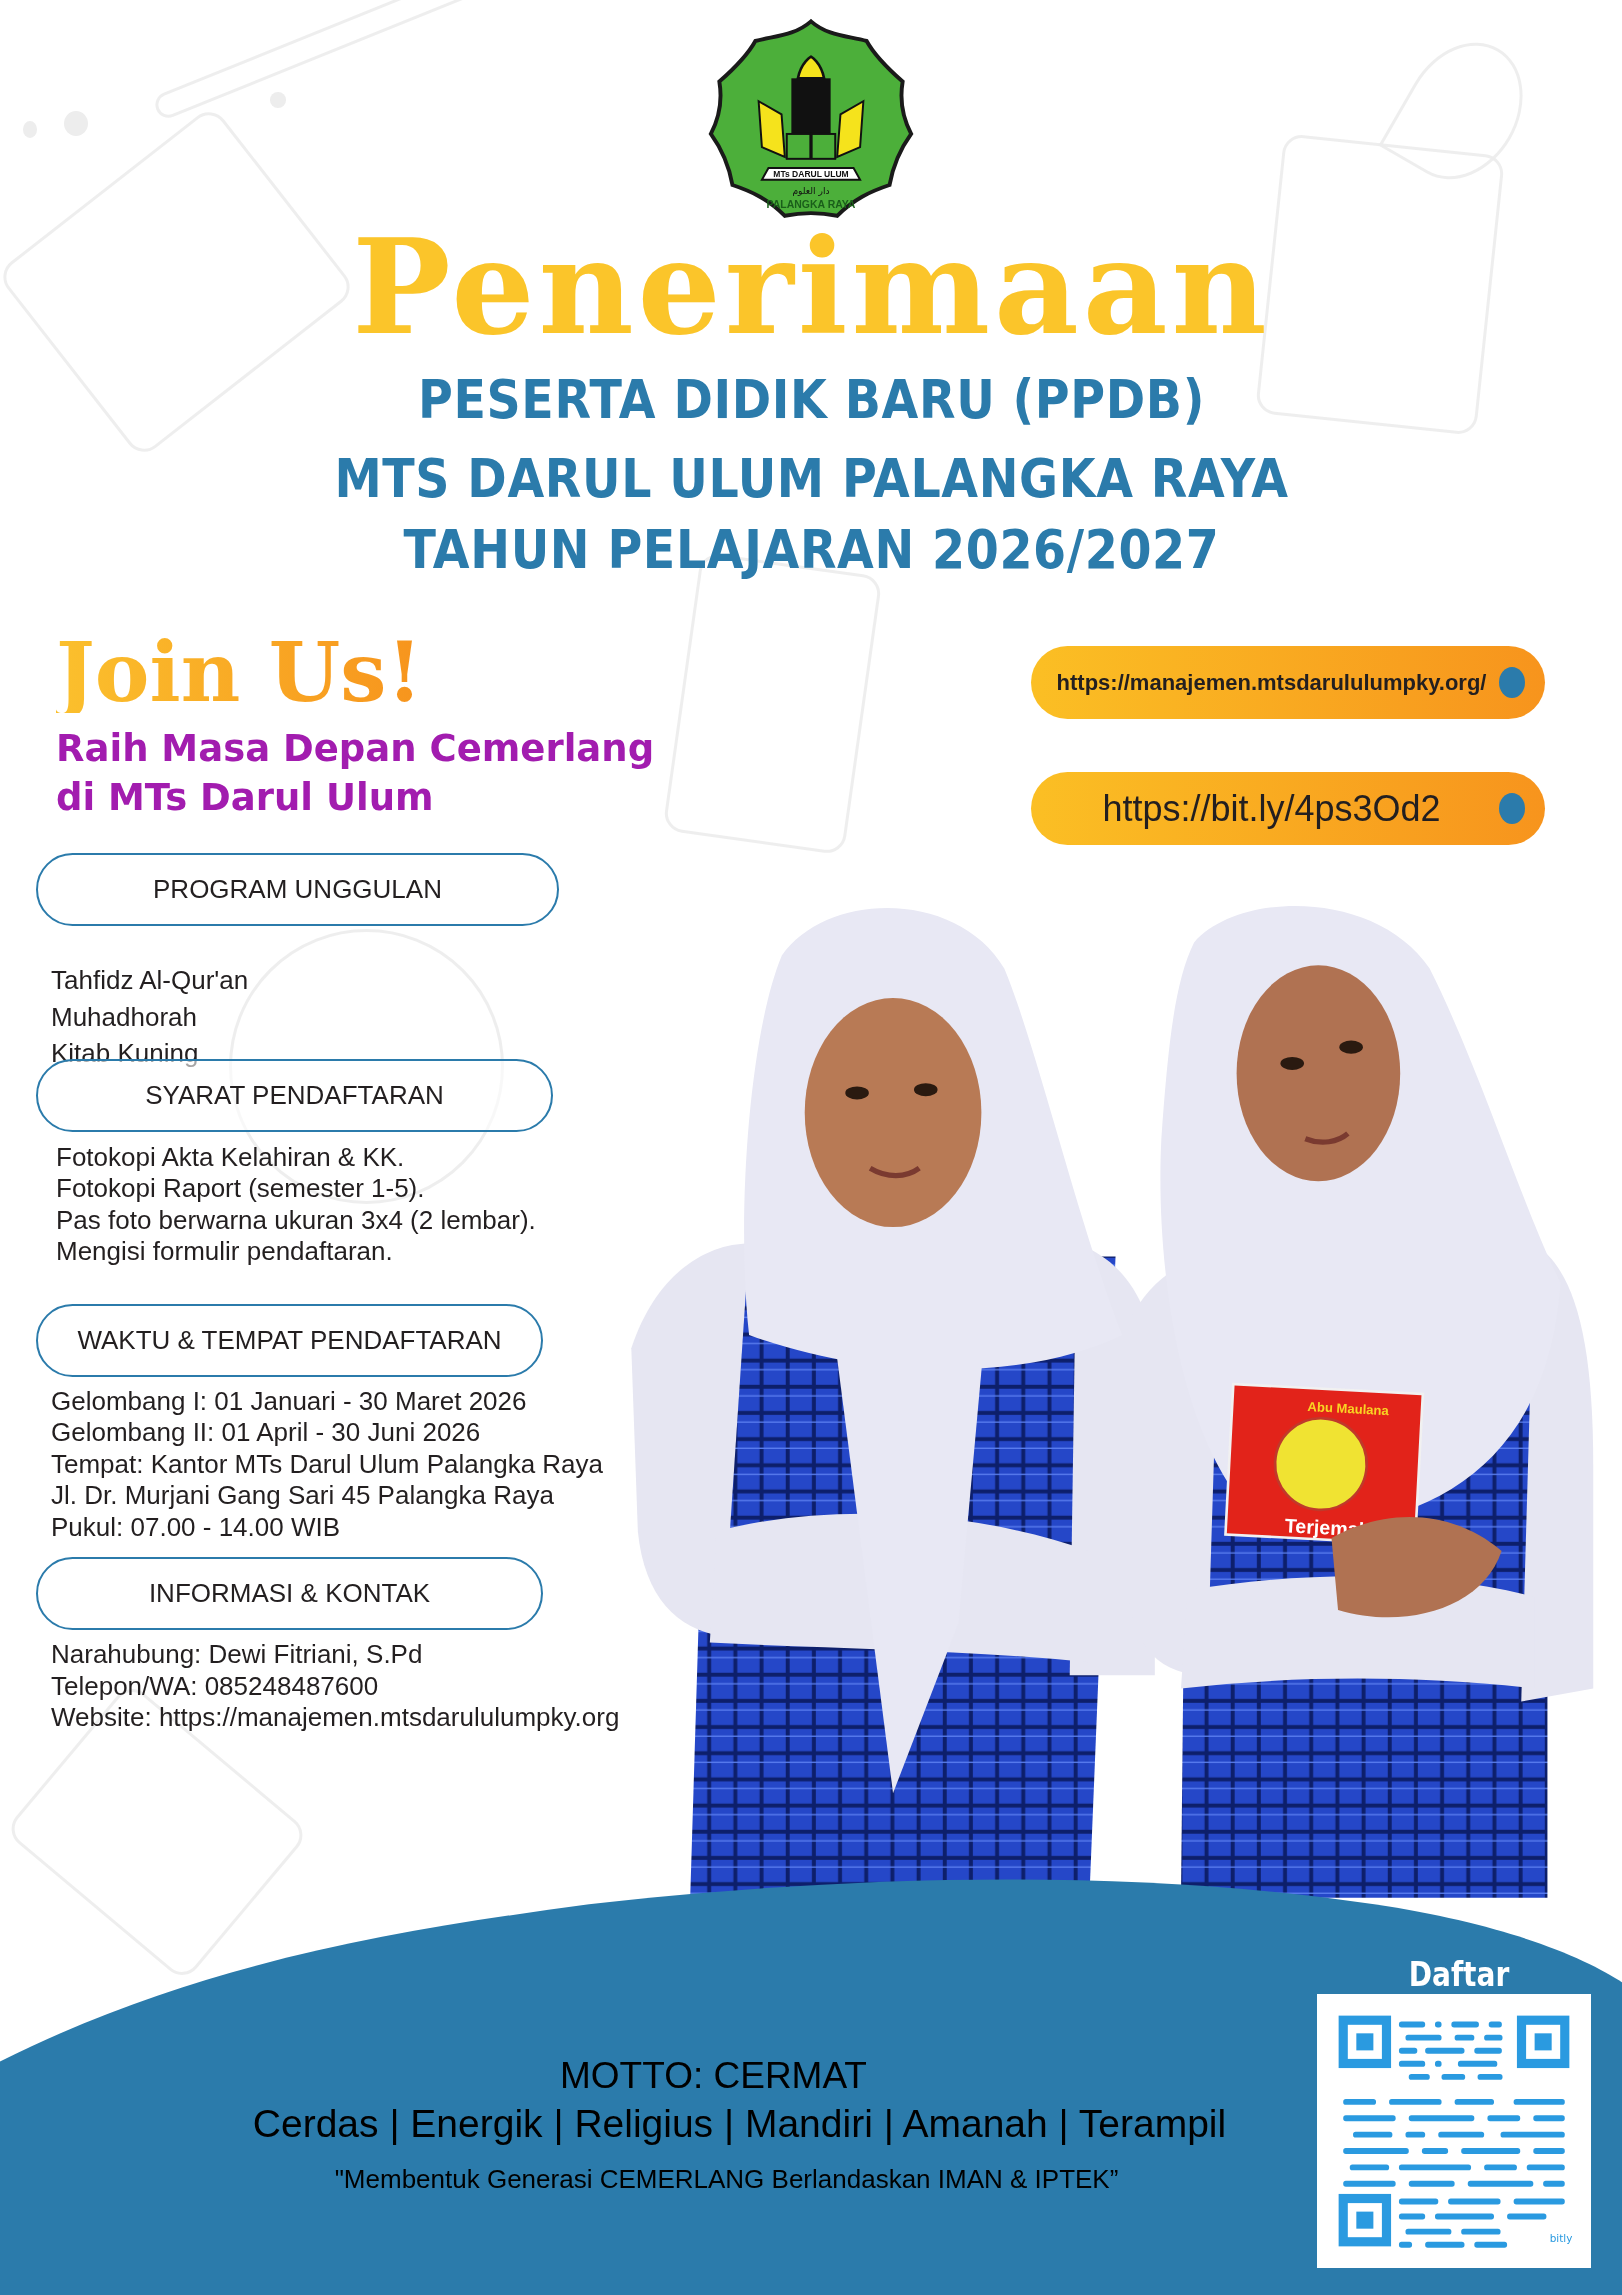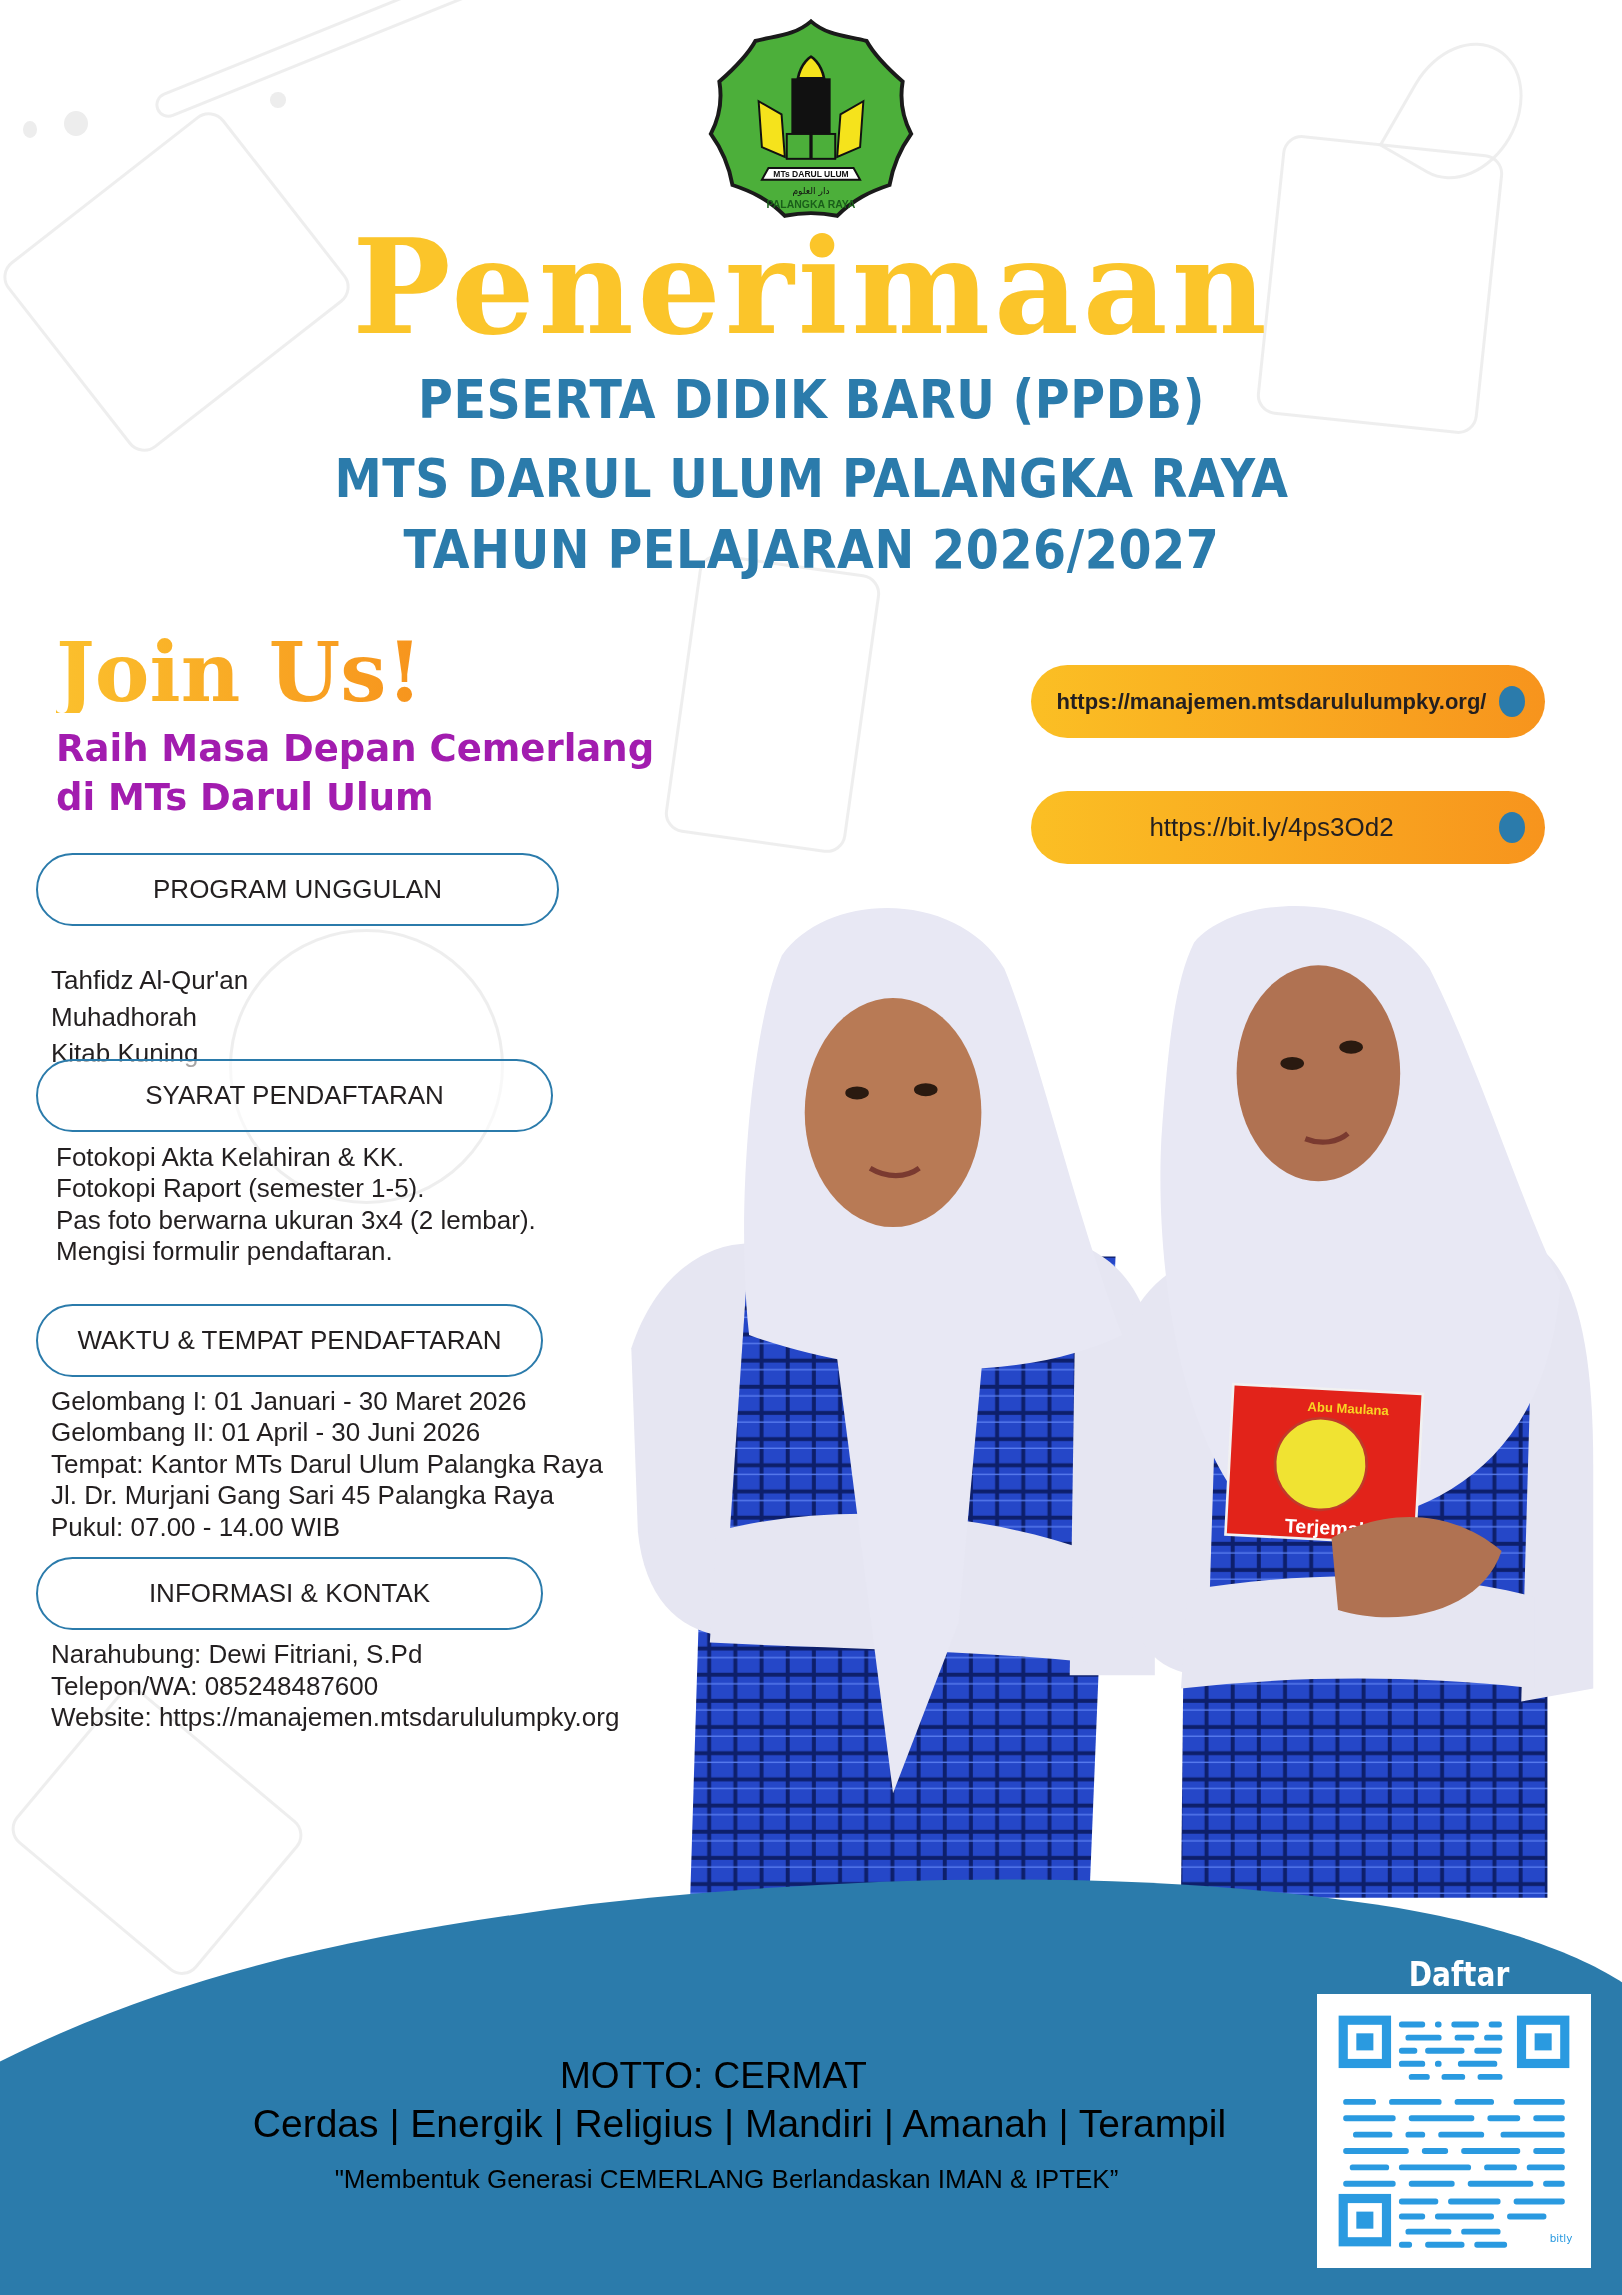--- a/index.html
+++ b/index.html
@@ -24,21 +24,21 @@
 
   .join { position: absolute; left: 56px; top: 631px; font-family: "DejaVu Serif", serif; font-weight: bold;
     font-size: 82px; line-height: 1;
     background: linear-gradient(90deg, #fbc02d 0%, #f7941d 100%);
     -webkit-background-clip: text; background-clip: text; color: transparent; }
   .tagline { position: absolute; left: 56px; font-family: "DejaVu Sans", sans-serif; font-weight: bold;
     font-size: 37px; color: #a21caf; line-height: 1; }
 
   .pill-link { position: absolute; left: 1031px; width: 514px; height: 73px; border-radius: 37px;
     background: linear-gradient(90deg, #fbbf24 0%, #f7941d 100%);
-    display: flex; align-items: center; justify-content: center; padding-right: 33px; margin-top: 19px; }
+    display: flex; align-items: center; justify-content: center; padding-right: 33px; }
   .pill-link .txt { font-family: "Liberation Sans", sans-serif; color: #231f20; }
   .pill-link .dot-ic { position: absolute; right: 19.6px; top: 21px; width: 26px; height: 31px; border-radius: 50%; background: #2b7bab; }
 
   .sec-pill { position: absolute; left: 36px; width: 523px; height: 73px; border: 2px solid #2b7bab; border-radius: 37px;
     display: flex; align-items: center; justify-content: center; font-size: 26px; color: #231f20; background: rgba(255,255,255,0.6); }
   .sec-pill.w2 { width: 517px; }
   .sec-pill.w3 { width: 507px; }
   .sec-text { position: absolute; left: 51px; font-size: 26px; line-height: 31px; color: #231f20; white-space: nowrap; }
   .sec-text.l1 { line-height: 37px; margin-top: 23px; }
 
@@ -85,21 +85,21 @@
 
 <div class="join">Join Us!</div>
 <div class="tagline" style="top:730px;">Raih Masa Depan Cemerlang</div>
 <div class="tagline" style="top:779px;">di MTs Darul Ulum</div>
 
 <a class="pill-link" style="top:646px;">
   <span class="txt" style="font-size:22px;font-weight:bold;">https://manajemen.mtsdarululumpky.org/</span>
   <span class="dot-ic"></span>
 </a>
 <a class="pill-link" style="top:772px;">
-  <span class="txt" style="font-size:26px;">https://bit.ly/4ps3Od2</span>
+  <span class="txt" style="font-size:36px;">https://bit.ly/4ps3Od2</span>
   <span class="dot-ic"></span>
 </a>
 
 <div class="sec-pill" style="top:853px;">
   <span>PROGRAM UNGGULAN</span>
 </div>
 <div class="sec-text l1" style="top:939px;left:51px;">Tahfidz Al-Qur'an</div>
 <div class="sec-text l1" style="top:976px;left:51px;">Muhadhorah</div>
 <div class="sec-text l1" style="top:1012px;left:51px;">Kitab Kuning</div>
 

